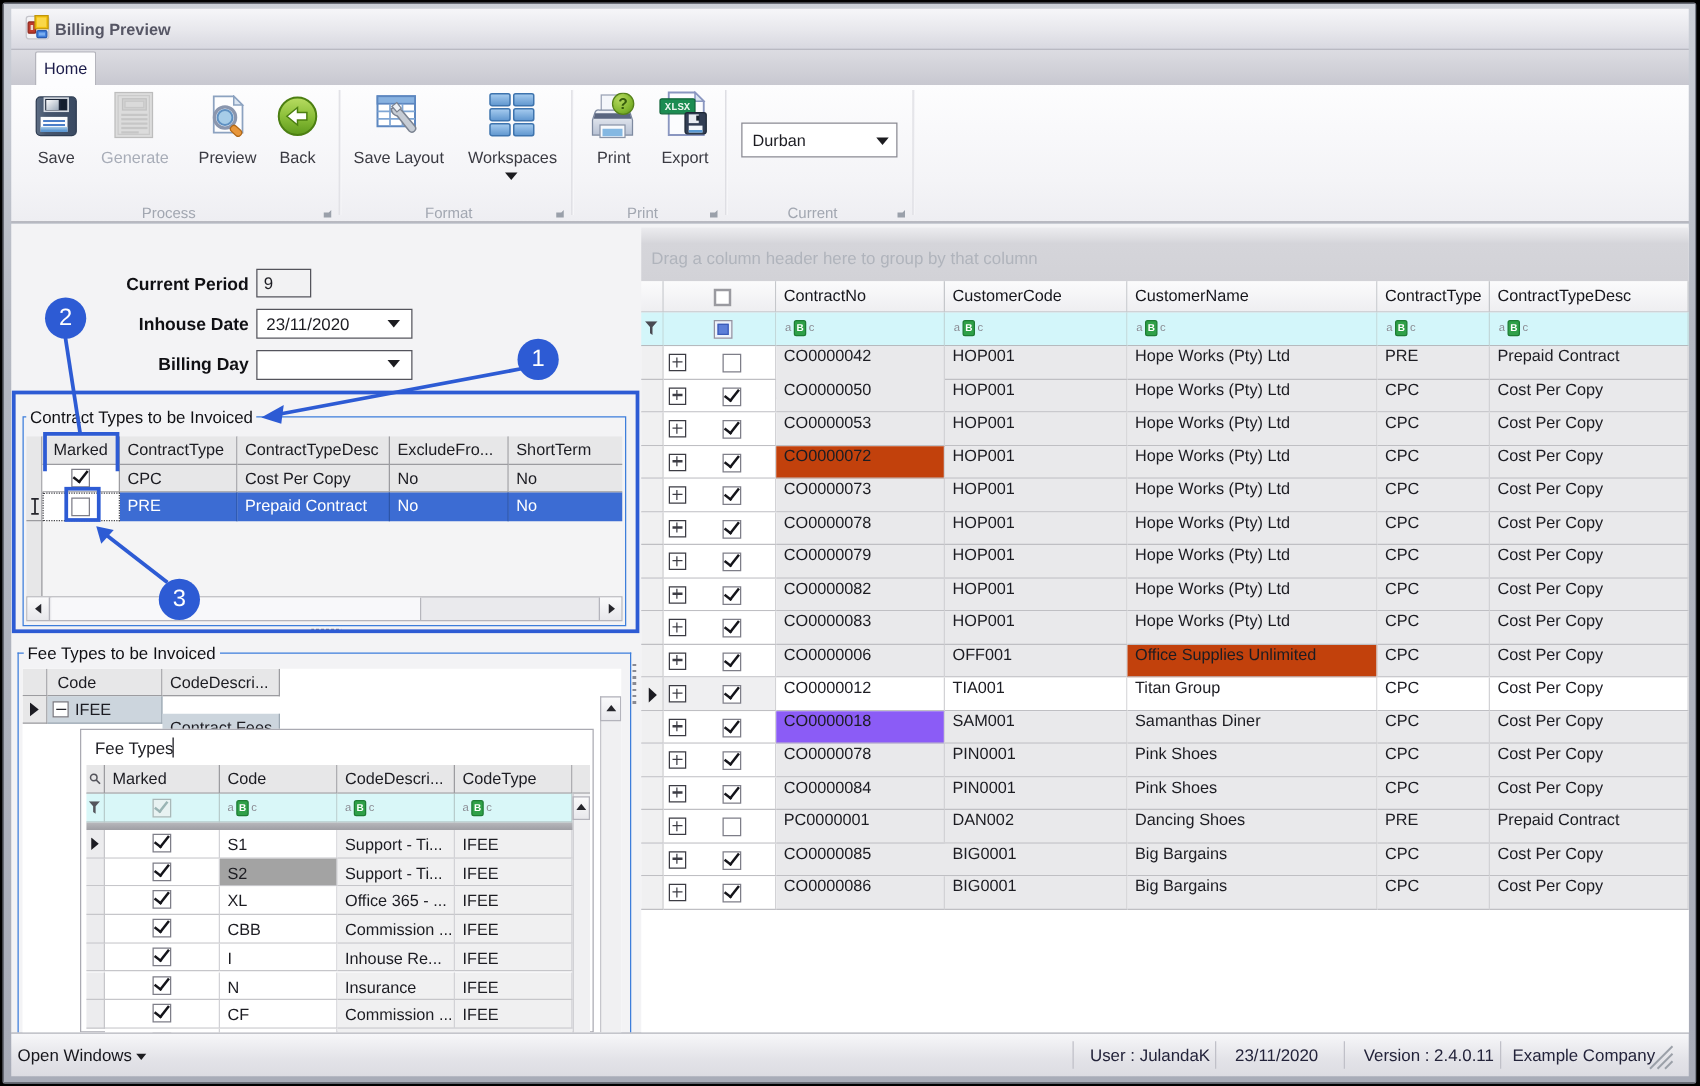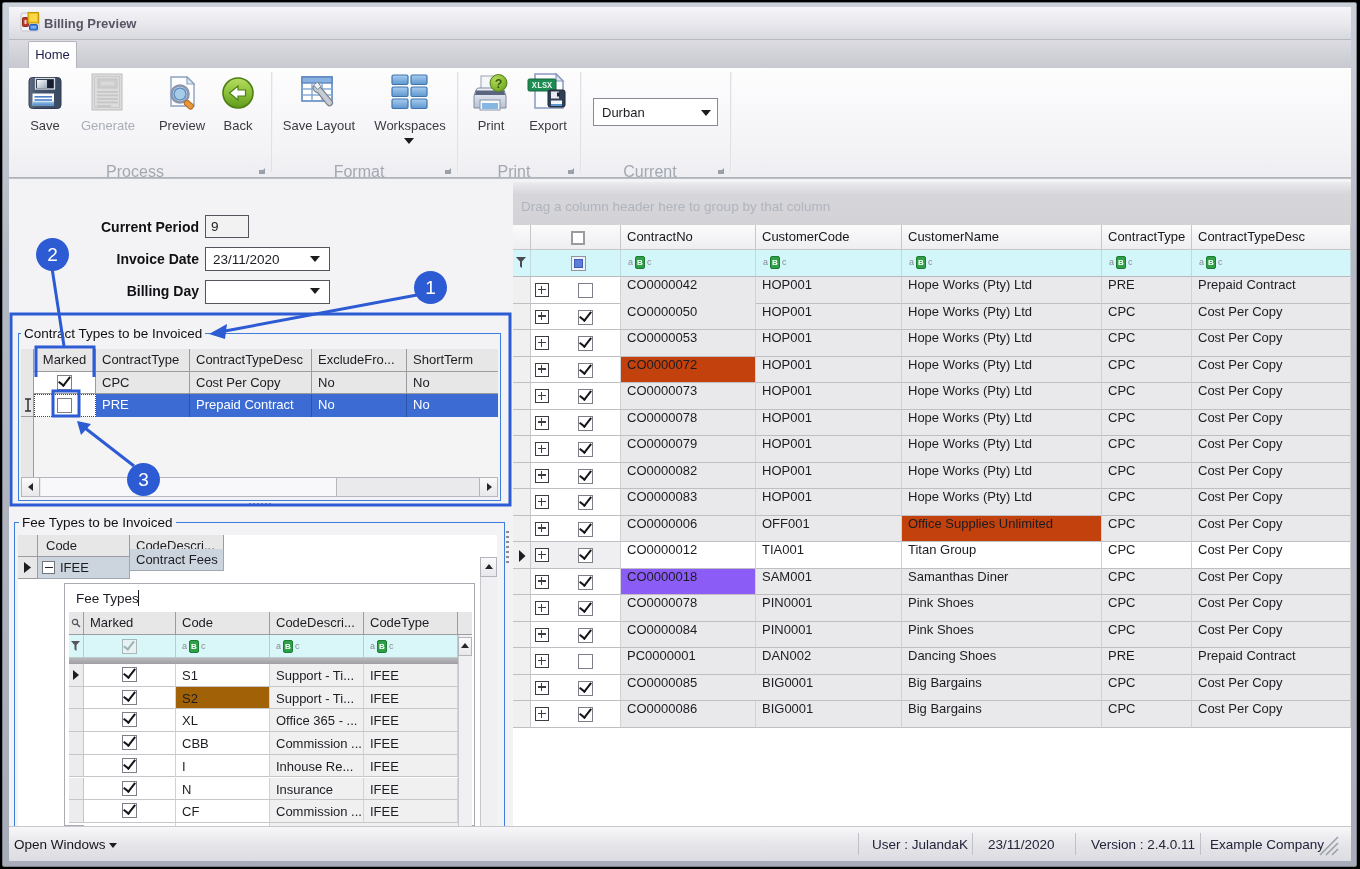--- a/index.html
+++ b/index.html
@@ -15,21 +15,21 @@
   background:linear-gradient(#dcdce2,#c8c8d0)}
 #hometab{position:absolute;left:28px;top:41px;width:49px;height:27px;background:#fdfdfe;
   border:1px solid #b4b4bc;border-bottom:none;border-radius:2px 2px 0 0;
   text-align:center;line-height:26px;color:#1c1c4a}
 #ribbon{position:absolute;left:9px;top:68px;width:1342px;height:110px;
   background:linear-gradient(#fdfdfe,#f4f4f7 70%,#eeeef2);border-bottom:1px solid #b2b2ba}
 .rsep{position:absolute;top:72px;height:100px;width:2px;
   background:linear-gradient(90deg,#d7d7dd,#fbfbfd)}
 .rlabel{position:absolute;top:118px;font-size:13px;color:#3a3a42;text-align:center}
 .rlabel.dis{color:#a8adb8}
-.gcap{position:absolute;top:163px;font-size:16px;color:#a2a7b1;text-align:center}
+.gcap{position:absolute;top:163px;font-size:12px;color:#a2a7b1;text-align:center}
 .glauncher{position:absolute;top:167px;width:8px;height:8px}
 .icon{position:absolute;top:76px}
 #client{position:absolute;left:9px;top:179px;width:1342px;height:647px;background:#f3f3f5}
 
 .blabel{position:absolute;font-weight:bold;font-size:14px;color:#101014;text-align:right;width:120px}
 .field{position:absolute;border:1px solid #54545c;background:#fff}
 .carrow{position:absolute;width:0;height:0;border-left:5px solid transparent;
   border-right:5px solid transparent;border-top:6px solid #1c1c20}
 
 .grpbox{position:absolute;border:1px solid #3d7edb}
@@ -252,21 +252,21 @@
   <svg class="glauncher" style="left:717px">
       <path d="M1 7 L7 7 L7 1 L5 3 L1 3 Z" fill="#9aa0aa"></path>
     </svg>
 </div>
 <div id="leftpanel">
   <div class="abs" style="left:506px;top:531px;width:3px;height:34px;background:repeating-linear-gradient(#8a8a92 0 2px,transparent 2px 5px)"></div>
 
   <div class="blabel" style="left:79px;top:219px">Current Period</div>
   <div class="field" style="left:205px;top:215px;width:44px;height:23px;background:#f2f2f3"></div>
   <div class="abs" style="left:211px;top:219px;font-size:13.5px">9</div>
-  <div class="blabel" style="left:79px;top:251px">Invoice Date</div>
+  <div class="blabel" style="left:79px;top:251px">Inhouse Date</div>
   <div class="field" style="left:205px;top:247px;width:125px;height:24px"></div>
   <div class="abs" style="left:213px;top:252px;font-size:13.5px">23/11/2020</div>
   <div class="carrow" style="left:310px;top:256px"></div>
   <div class="blabel" style="left:79px;top:283px">Billing Day</div>
   <div class="field" style="left:205px;top:280px;width:125px;height:24px"></div>
   <div class="carrow" style="left:310px;top:288px"></div>
 
   <div class="grpbox" style="left:18px;top:333px;width:483px;height:168px"></div>
   <div class="grplab" style="left:21px;top:326px">Contract Types to be Invoiced</div>
 
@@ -326,21 +326,21 @@
 
     <div class="cell" style="left:0;top:22px;width:20px;height:22px;background:#e7e7e8;border-right:1px solid #9c9ca0;border-bottom:1px solid #9c9ca0"></div>
     <svg class="abs" style="left:5px;top:27px" width="9" height="12" viewBox="0 0 9 12">
         <path d="M1 0 L8 5.5 L1 11 Z" fill="#1c1c22"></path>
       </svg>
     <div class="cell" style="left:20px;top:22px;width:92px;height:22px;background:#ccd5dd;border-right:1px solid #9ca8b2;border-bottom:1px solid #9ca8b2;line-height:21px">
       <span class="abs" style="left:22px">IFEE</span>
       </div>
     <div class="abs" style="left:24px;top:26px;width:13px;height:13px;background:#fff;border:1px solid #74747c"></div>
     <div class="abs" style="left:26.5px;top:31.5px;width:8px;height:1.6px;background:#26262c"></div>
-    <div class="cell" style="left:112px;top:14px;width:94px;height:22px;background:#ccd5dd;border-right:1px solid #9ca8b2;border-bottom:1px solid #9ca8b2;line-height:21px;padding-left:6px">Contract Fees</div>
+    <div class="cell" style="left:112px;top:36px;width:94px;height:22px;background:#ccd5dd;border-right:1px solid #9ca8b2;border-bottom:1px solid #9ca8b2;line-height:21px;padding-left:6px">Contract Fees</div>
 
     <div class="abs" style="left:462px;top:22px;width:17px;height:269px;background:#f0f0f2;border-left:1px solid #c6c6cc"></div>
     <div class="sbtn" style="left:462px;top:22px;width:17px;height:20px">
       <svg width="8" height="8" viewBox="0 0 8 8" style="margin-top:5px">
           <path d="M0 6 L4 1 L8 6 Z" fill="#26262c"></path>
         </svg></div>
 
     <div class="abs" style="left:46px;top:48px;width:411px;height:243px;background:#fff;border:1px solid #aaaab2">
       <div class="abs" style="left:11px;top:7px;font-size:13.5px">Fee Types</div>
       <div class="abs" style="left:73px;top:6px;width:1px;height:16px;background:#16161c"></div>
@@ -396,21 +396,21 @@
               <path d="M1 0 L7 5 L1 10 Z" fill="#1c1c22"></path>
             </svg>
             <div class="cell" style="left:15px;top:52.0px;width:92px;height:22.7px;background:#fff;border-right:1px solid #d2d2d6;border-bottom:1px solid #c6c6ca"></div>
             <div class="cb ck" style="left:53px;top:55.0px"></div>
             <div class="cell" style="left:107px;top:52.0px;width:94px;height:22.7px;background:#fff;border-right:1px solid #d2d2d6;border-bottom:1px solid #c6c6ca;line-height:23px;padding-left:6px">S1</div>
             <div class="cell" style="left:201px;top:52.0px;width:94px;height:22.7px;background:#f0f0f1;border-right:1px solid #d2d2d6;border-bottom:1px solid #c6c6ca;line-height:23px;padding-left:6px">Support - Ti...</div>
             <div class="cell" style="left:295px;top:52.0px;width:94px;height:22.7px;background:#f0f0f1;border-right:1px solid #d2d2d6;border-bottom:1px solid #c6c6ca;line-height:23px;padding-left:6px">IFEE</div>
             <div class="cell" style="left:0;top:74.7px;width:15px;height:22.7px;background:#ececee;border-right:1px solid #c6c6ca;border-bottom:1px solid #c6c6ca"></div>
             <div class="cell" style="left:15px;top:74.7px;width:92px;height:22.7px;background:#fff;border-right:1px solid #d2d2d6;border-bottom:1px solid #c6c6ca"></div>
             <div class="cb ck" style="left:53px;top:77.7px"></div>
-            <div class="cell" style="left:107px;top:74.7px;width:94px;height:22.7px;background:#a16207;border-right:1px solid #d2d2d6;border-bottom:1px solid #c6c6ca;line-height:23px;padding-left:6px">S2</div>
+            <div class="cell" style="left:107px;top:74.7px;width:94px;height:22.7px;background:#a3a3a3;border-right:1px solid #d2d2d6;border-bottom:1px solid #c6c6ca;line-height:23px;padding-left:6px">S2</div>
             <div class="cell" style="left:201px;top:74.7px;width:94px;height:22.7px;background:#f0f0f1;border-right:1px solid #d2d2d6;border-bottom:1px solid #c6c6ca;line-height:23px;padding-left:6px">Support - Ti...</div>
             <div class="cell" style="left:295px;top:74.7px;width:94px;height:22.7px;background:#f0f0f1;border-right:1px solid #d2d2d6;border-bottom:1px solid #c6c6ca;line-height:23px;padding-left:6px">IFEE</div>
             <div class="cell" style="left:0;top:97.4px;width:15px;height:22.7px;background:#ececee;border-right:1px solid #c6c6ca;border-bottom:1px solid #c6c6ca"></div>
             <div class="cell" style="left:15px;top:97.4px;width:92px;height:22.7px;background:#fff;border-right:1px solid #d2d2d6;border-bottom:1px solid #c6c6ca"></div>
             <div class="cb ck" style="left:53px;top:100.4px"></div>
             <div class="cell" style="left:107px;top:97.4px;width:94px;height:22.7px;background:#fff;border-right:1px solid #d2d2d6;border-bottom:1px solid #c6c6ca;line-height:23px;padding-left:6px">XL</div>
             <div class="cell" style="left:201px;top:97.4px;width:94px;height:22.7px;background:#f0f0f1;border-right:1px solid #d2d2d6;border-bottom:1px solid #c6c6ca;line-height:23px;padding-left:6px">Office 365 - ...</div>
             <div class="cell" style="left:295px;top:97.4px;width:94px;height:22.7px;background:#f0f0f1;border-right:1px solid #d2d2d6;border-bottom:1px solid #c6c6ca;line-height:23px;padding-left:6px">IFEE</div>
             <div class="cell" style="left:0;top:120.1px;width:15px;height:22.7px;background:#ececee;border-right:1px solid #c6c6ca;border-bottom:1px solid #c6c6ca"></div>
             <div class="cell" style="left:15px;top:120.1px;width:92px;height:22.7px;background:#fff;border-right:1px solid #d2d2d6;border-bottom:1px solid #c6c6ca"></div>

